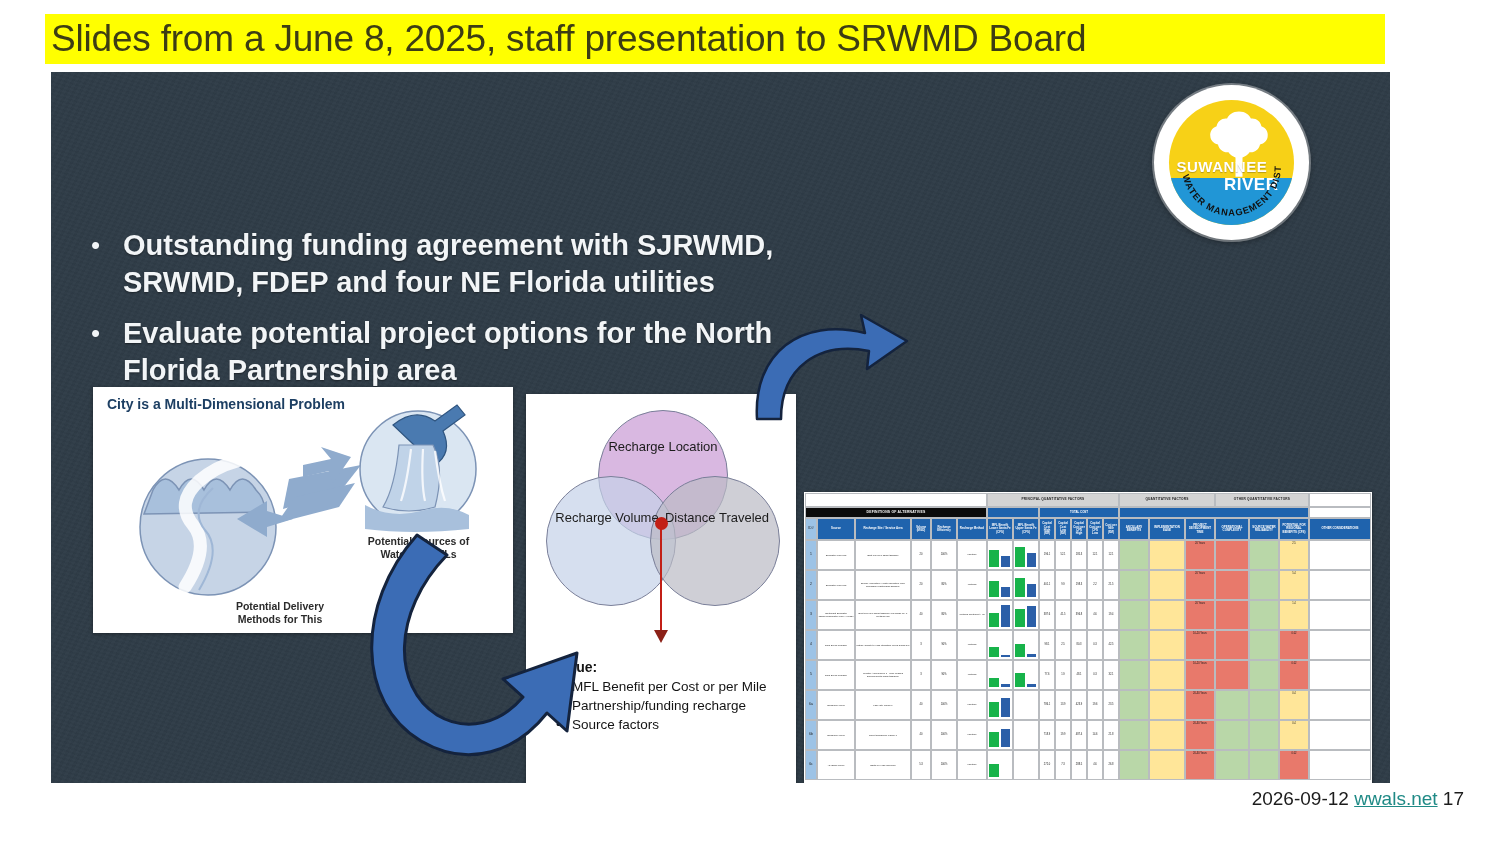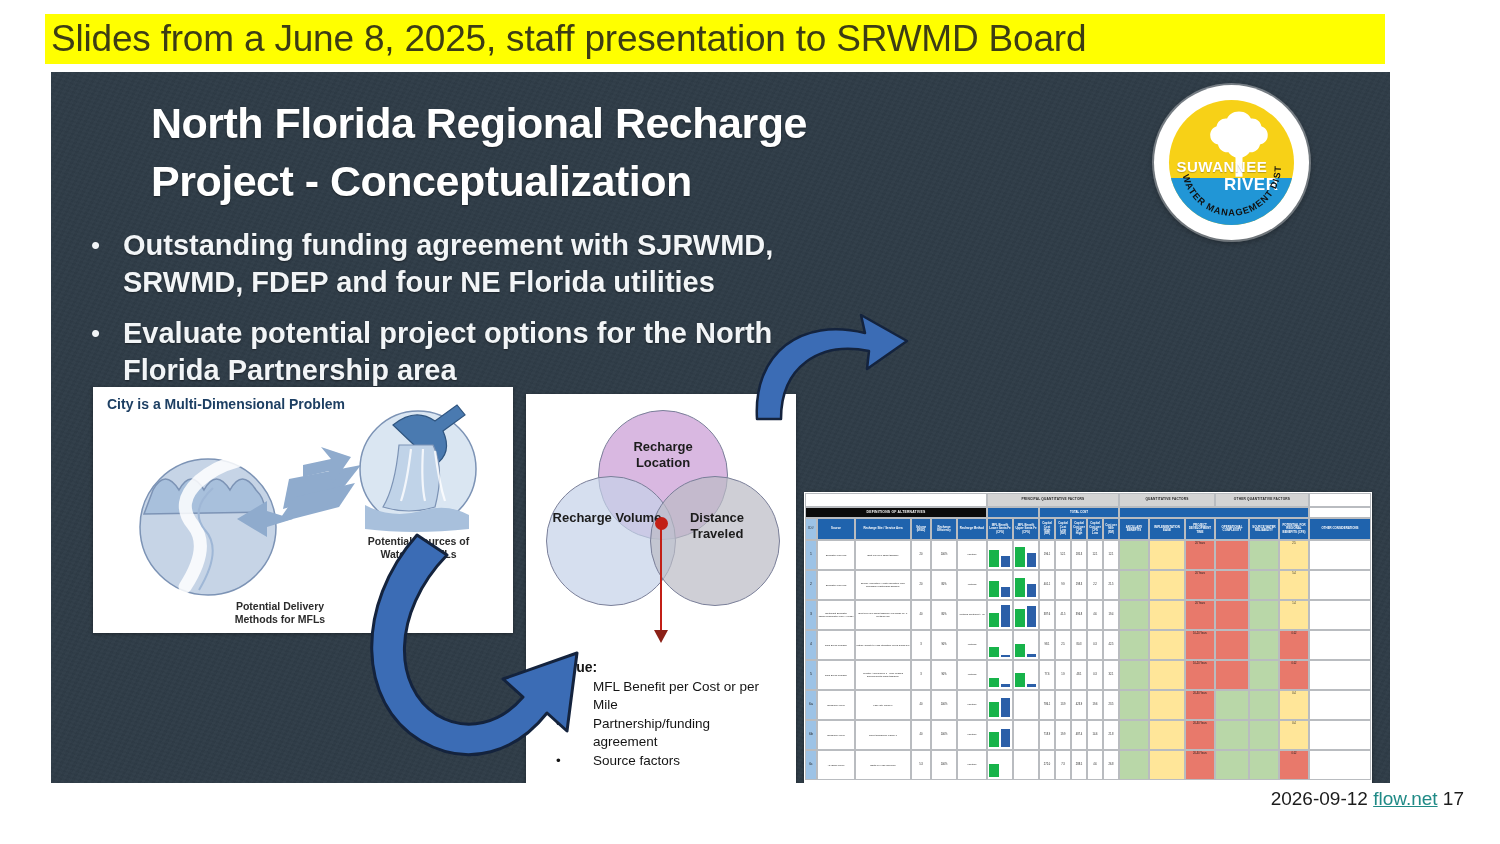--- a/index.html
+++ b/index.html
@@ -75,35 +75,35 @@
   #p1 .lbl.src{left:268px;top:148px;width:115px;}
   #p1 .lbl.del{left:122px;top:213px;width:130px;}
 
   
   #panel2{left:475px;top:322px;width:270px;height:412px;background:#ffffff;
           box-shadow:0 1px 4px rgba(0,0,0,.4);}
   .venn{position:absolute;border-radius:50%;border:1px solid #7a7f99;}
   #v-top{left:72px;top:16px;width:128px;height:128px;background:rgba(185,125,200,.55);}
   #v-left{left:20px;top:82px;width:128px;height:128px;background:rgba(196,210,232,.70);}
   #v-right{left:124px;top:82px;width:128px;height:128px;background:rgba(186,186,196,.70);}
-  .vlabel{position:absolute;text-align:center;font-size:13px;font-weight:bold;
+  .vlabel{position:absolute;text-align:center;font-size:13px;font-weight:normal;
           color:#1c1c1c;line-height:16px;z-index:6;}
   #vl-top{left:82px;top:45px;width:110px;}
   #vl-left{left:26px;top:116px;width:110px;}
   #vl-right{left:136px;top:116px;width:110px;}
   #v-dot{position:absolute;left:129px;top:123px;width:13px;height:13px;border-radius:50%;
          background:#c21f16;z-index:7;}
   #v-line{position:absolute;left:134px;top:130px;width:2px;height:110px;background:#c21f16;z-index:5;}
   #v-head{position:absolute;left:128px;top:236px;width:0;height:0;z-index:5;
           border-left:7px solid transparent;border-right:7px solid transparent;
           border-top:13px solid #8c2118;}
   #vvalue{position:absolute;left:30px;top:265px;width:220px;color:#141414;}
   #vvalue .vt{font-size:14px;font-weight:bold;margin-bottom:3px;}
   #vvalue ul{list-style:none;margin:0;padding:0;}
-  #vvalue li{display:flex;font-size:13.5px;line-height:18px;margin-bottom:1px;gap:21px;}
+  #vvalue li{display:flex;font-size:13.5px;line-height:18px;margin-bottom:1px;}
   #vvalue li .d{width:16px;flex:none;}
 
   
   #matrix{left:753px;top:420px;width:568px;height:295px;background:#ffffff;
           box-shadow:0 1px 4px rgba(0,0,0,.4);overflow:hidden;}
   #mtx{position:absolute;left:1px;top:1px;width:566px;height:293px;}
   .mrow{display:flex;}
   .mcell{border:.5px solid #b9bcc0;box-sizing:border-box;overflow:hidden;
          font-size:2.6px;line-height:3.2px;color:#1a1a1a;text-align:center;
          padding:1px 0;}
@@ -136,24 +136,20 @@
 </style>
 </head>
 <body>
 
 <div id="banner">
   <span id="banner-text">Slides from a June 8, 2025, staff presentation to SRWMD Board</span>
 </div>
 
 <div id="slide">
 
-  <div id="title" class="layer">
-    <div>North Florida Regional Recharge</div>
-    <div>Project  - Conceptualization</div>
-  </div>
 
   <div id="logo" class="layer">
     <div class="inner">
       <div class="water"></div>
       <svg class="tree" viewBox="0 0 100 100">
         <path fill="#ffffff" d="M50 4c-9 0-15 5-17 10-7-1-14 4-15 11-6 2-10 8-9 14 0 6 5 11 11 12 1 7 8 12 15 11 3 5 9 8 15 8s12-3 15-8c7 1 14-4 15-11 6-1 11-6 11-12 1-6-3-12-9-14-1-7-8-12-15-11-2-5-8-10-17-10z"></path>
         <path fill="#ffffff" d="M45 55h10v42H45z"></path>
       </svg>
       <div class="sw">SUWANNEE</div>
       <div class="rv">RIVER</div>
@@ -195,21 +191,21 @@
         <path d="M200 132 l-26 -8 l0 -10 l-30 18 l30 18 l0 -10 l26 -8 z" fill="#8fabcd"></path>
         <path d="M210 78 l28 -6 l-10 -12 l30 10 l-18 26 l-4 -12 l-26 6 z" fill="#8fabcd"></path>
 
         <circle cx="325" cy="82" r="58" fill="#dae6f2" stroke="#7c93b5" stroke-width="1.5"></circle>
         <path d="M300 38 q22-18 42 -4 l22 -16 l8 10 l-22 16 q10 22 -8 34 z" fill="#4a7ab0" stroke="#2f5580" stroke-width="1.2"></path>
         <path d="M306 58 q-4 42 -16 62 q26 8 52 0 q10-38 -2-62 z" fill="#c0d3e8" stroke="#7c93b5" stroke-width="1.2"></path>
         <path d="M272 118 q26 14 56 6 q26-8 48 4 l0 14 q-56 6 -104 0 z" fill="#a8c0dc"></path>
         <path d="M318 62 q-4 34 -10 52 M330 62 q-2 34 2 52 M342 64 q4 32 10 50" fill="none" stroke="#ffffff" stroke-width="2.2" opacity=".8"></path>
       </svg>
       <div class="lbl src">Potential Sources of Water for MFLs</div>
-      <div class="lbl del">Potential Delivery Methods for MFLs</div>
+      <div class="lbl del">Potential Delivery Methods for This</div>
     </div>
   </div>
 
   <div id="panel2" class="layer">
     <div class="venn" id="v-top"></div>
     <div class="venn" id="v-left"></div>
     <div class="venn" id="v-right"></div>
     <div class="vlabel" id="vl-top">Recharge Location</div>
     <div class="vlabel" id="vl-left">Recharge Volume</div>
     <div class="vlabel" id="vl-right">Distance Traveled</div>
@@ -218,21 +214,21 @@
     <div id="v-head"></div>
     <div id="vvalue">
       <div class="vt">Value:</div>
       <ul>
         <li>
             <span class="d">•</span>
           <span>MFL Benefit per Cost or per Mile</span>
           </li>
         <li>
             <span class="d">•</span>
-          <span>Partnership/funding agreement</span>
+          <span>Partnership/funding recharge</span>
           </li>
         <li>
             <span class="d">•</span>
           <span>Source factors</span>
           </li>
       </ul>
     </div>
   </div>
 
   <div id="matrix" class="layer">
@@ -498,15 +494,15 @@
 
   <svg id="arrow-small" class="layer" viewBox="0 0 180 120">
     <path d="M16 112 C 12 46, 60 10, 124 26 L 120 8 L 166 34 L 126 62 L 128 44
              C 78 34, 40 60, 40 112 Z" fill="#3b6cb5" stroke="#14233d" stroke-width="2.5" stroke-linejoin="round"></path>
   </svg>
 
 </div>
 
 <div id="footer">
   <span>2026-09-12</span>
-  <a href="#">flow.net</a>
+  <a href="#">wwals.net</a>
   <span>17</span>
 </div>
 
 </body></html>

